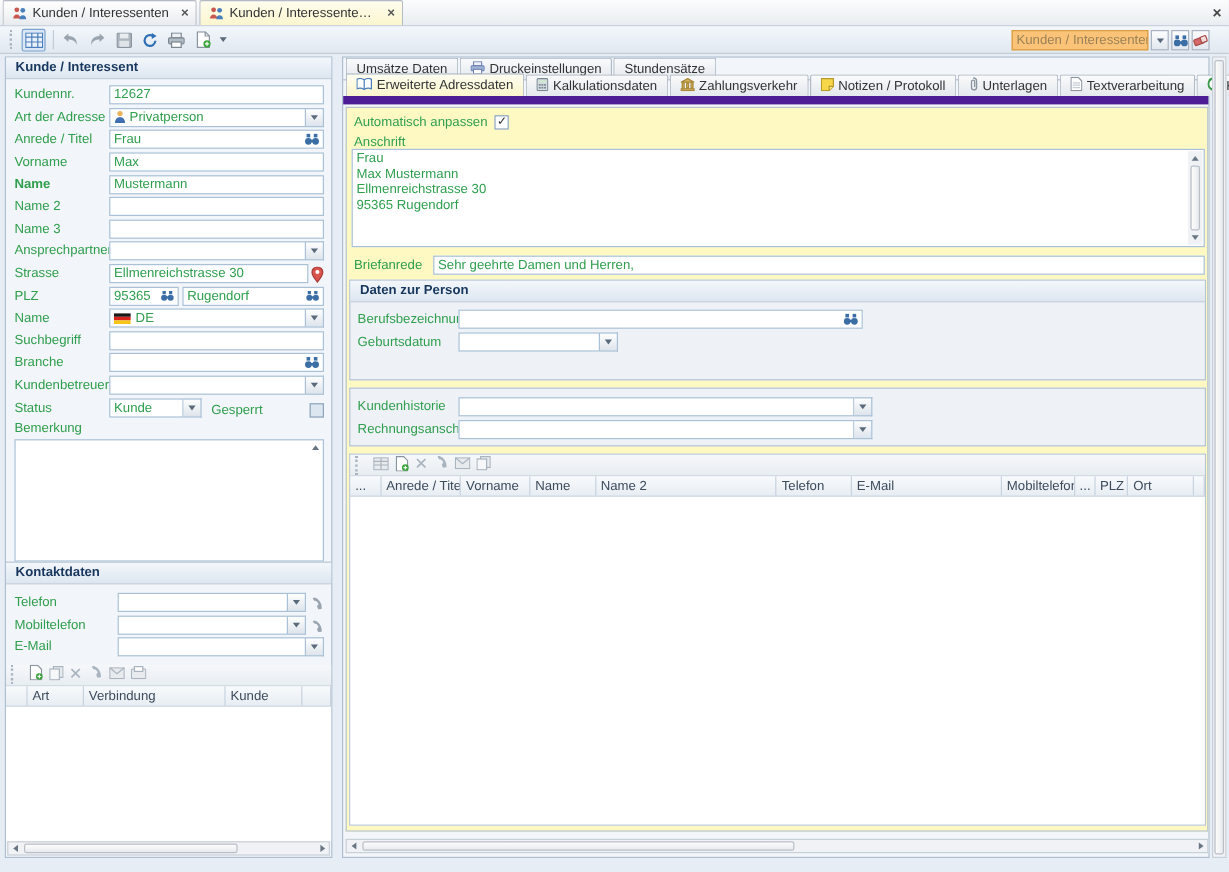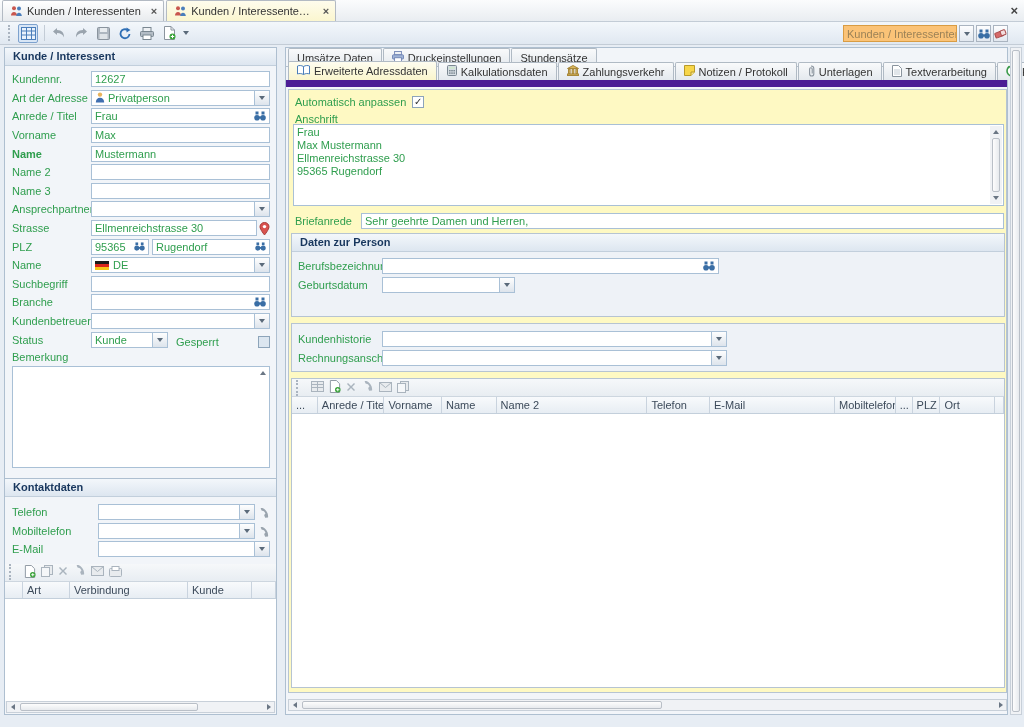--- a/index.html
+++ b/index.html
@@ -376,21 +376,21 @@
     <div class="frow" style="height:16px">
       <span class="flabel" style="width:auto">Bemerkung</span>
     </div>
     <div style="margin:1px 6px 0 7px; height:102px; background:#fff; border:1px solid #a9c0d6; position:relative;">
       <span style="position:absolute; right:1px; top:1px;" class="sarrow">
           <span class="tri-u"></span>
         </span>
     </div>
   </div>
 
-  <div style="margin-top:10px; flex:1; display:flex; flex-direction:column; border-top:1px solid #aebfd0;">
+  <div style="flex:1; display:flex; flex-direction:column; border-top:1px solid #aebfd0;">
     <div class="sect-hd">
       <span>Kontaktdaten</span>
     </div>
     <div style="padding-top:6px;">
       <div class="frow">
         <span class="flabel" style="width:86px">Telefon</span>
         <span class="ctl">
           <span class="tb"></span>
           <span class="cbtn">
               <span class="caret"></span>

